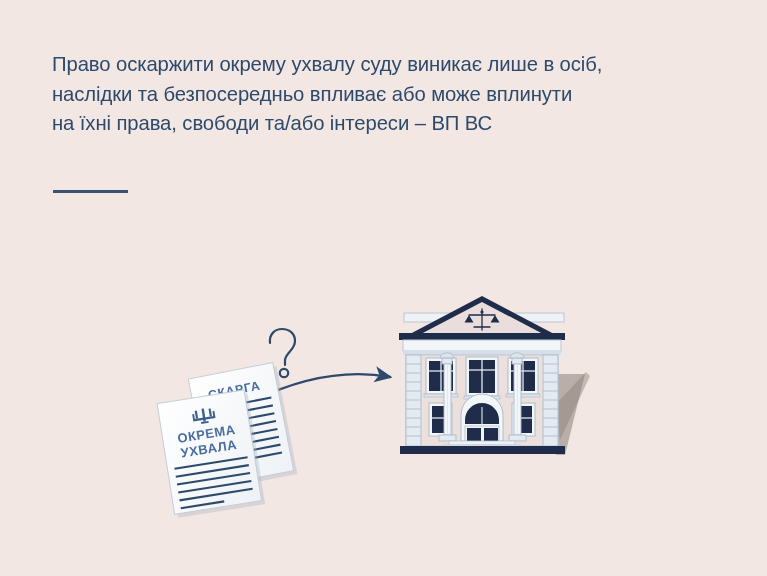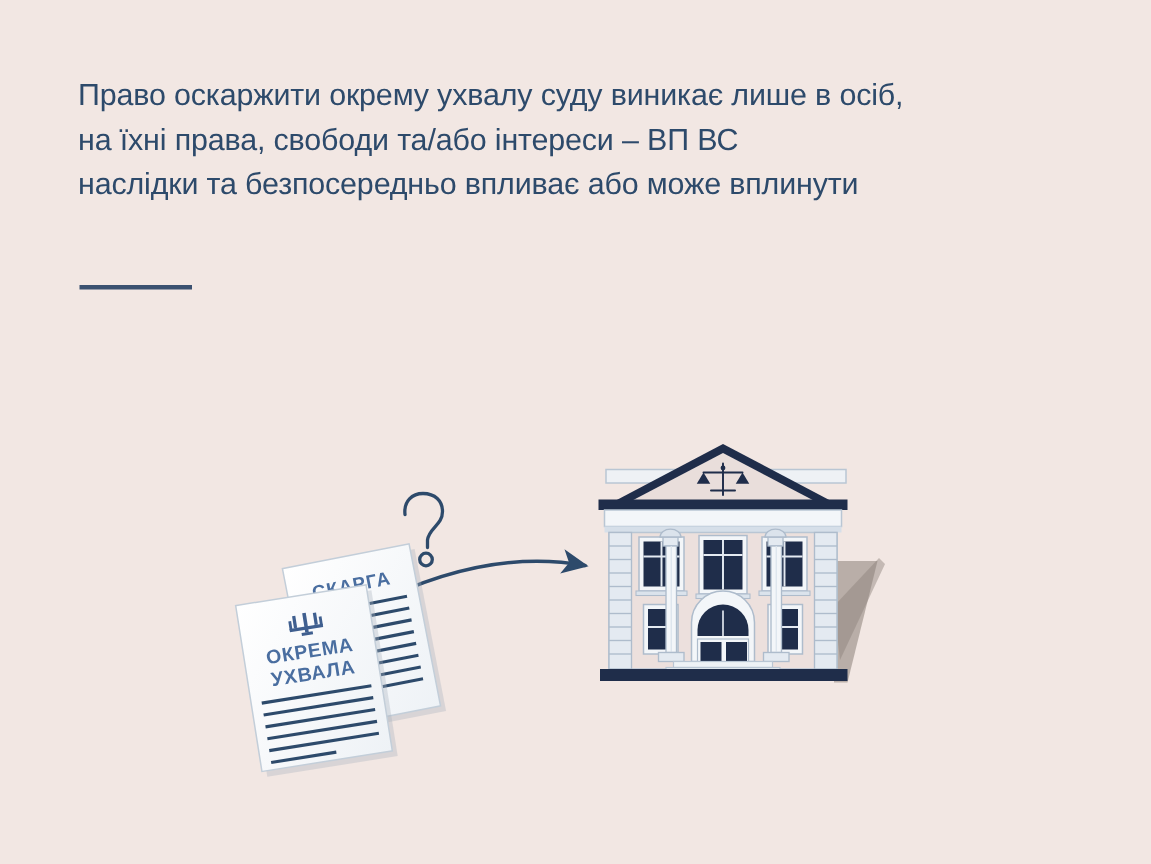--- a/index.html
+++ b/index.html
@@ -52,22 +52,22 @@
     height: 576px;
   }
 </style>
 </head>
 <body>
 
 <div id="slide">
 
   <div id="headline-block">
     <div class="headline-line">Право оскаржити окрему ухвалу суду виникає лише в осіб,</div>
+    <div class="headline-line">наслідки та безпосередньо впливає або може вплинути</div>
     <div class="headline-line">на їхні права, свободи та/або інтереси – ВП ВС</div>
-    <div class="headline-line">наслідки та безпосередньо впливає або може вплинути</div>
   </div>
   <div id="headline-rule"></div>
 
   <svg id="illustration" viewBox="0 0 767 576">
 
     <defs>
       <linearGradient id="paperShade" x1="0" y1="0" x2="1" y2="1">
         <stop offset="0%" stop-color="#ffffff"></stop>
         <stop offset="100%" stop-color="#eef2f6"></stop>
       </linearGradient>

